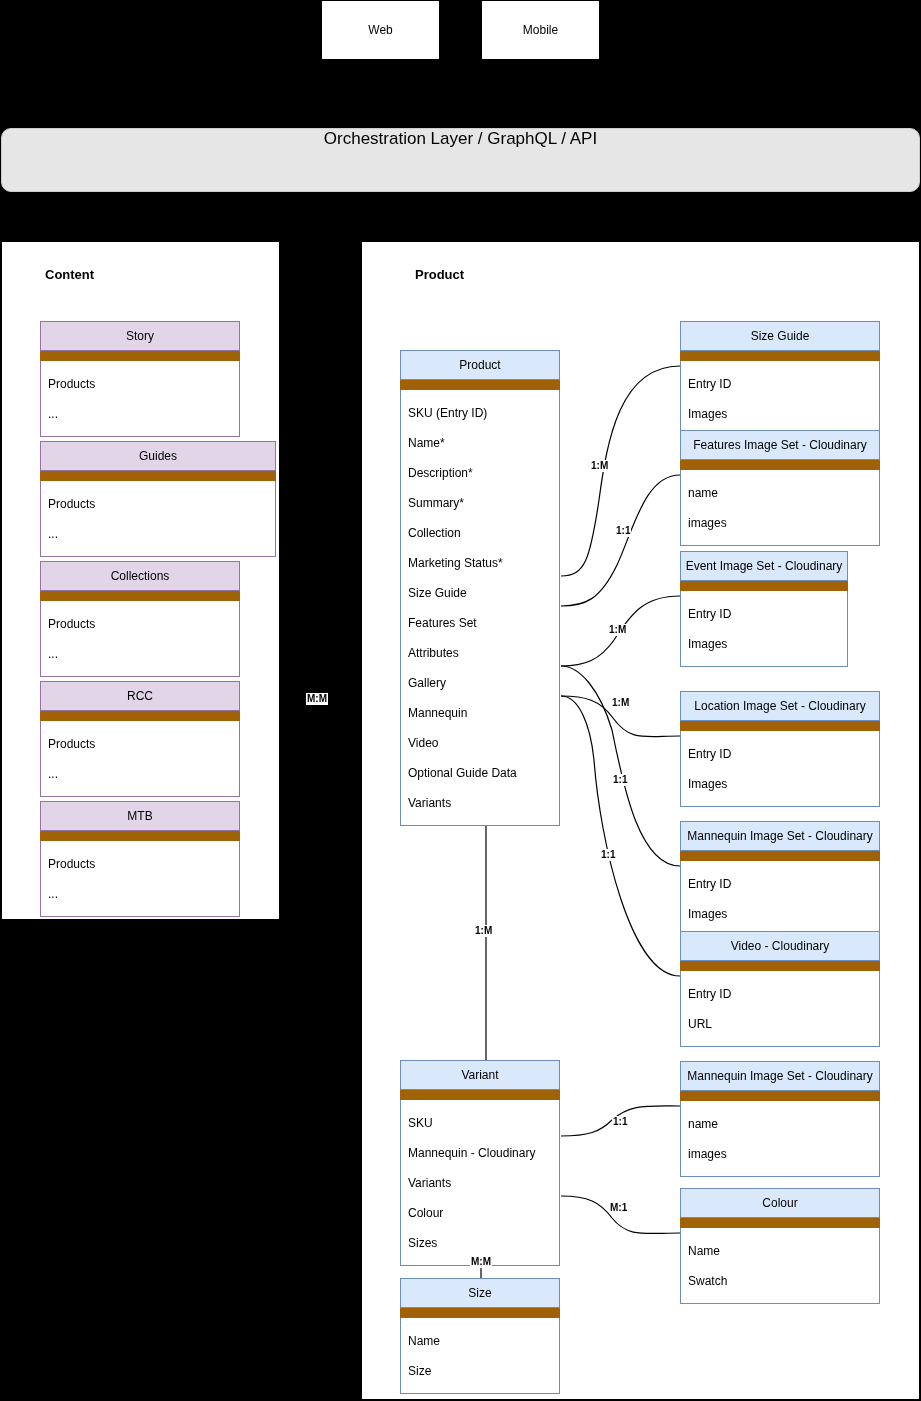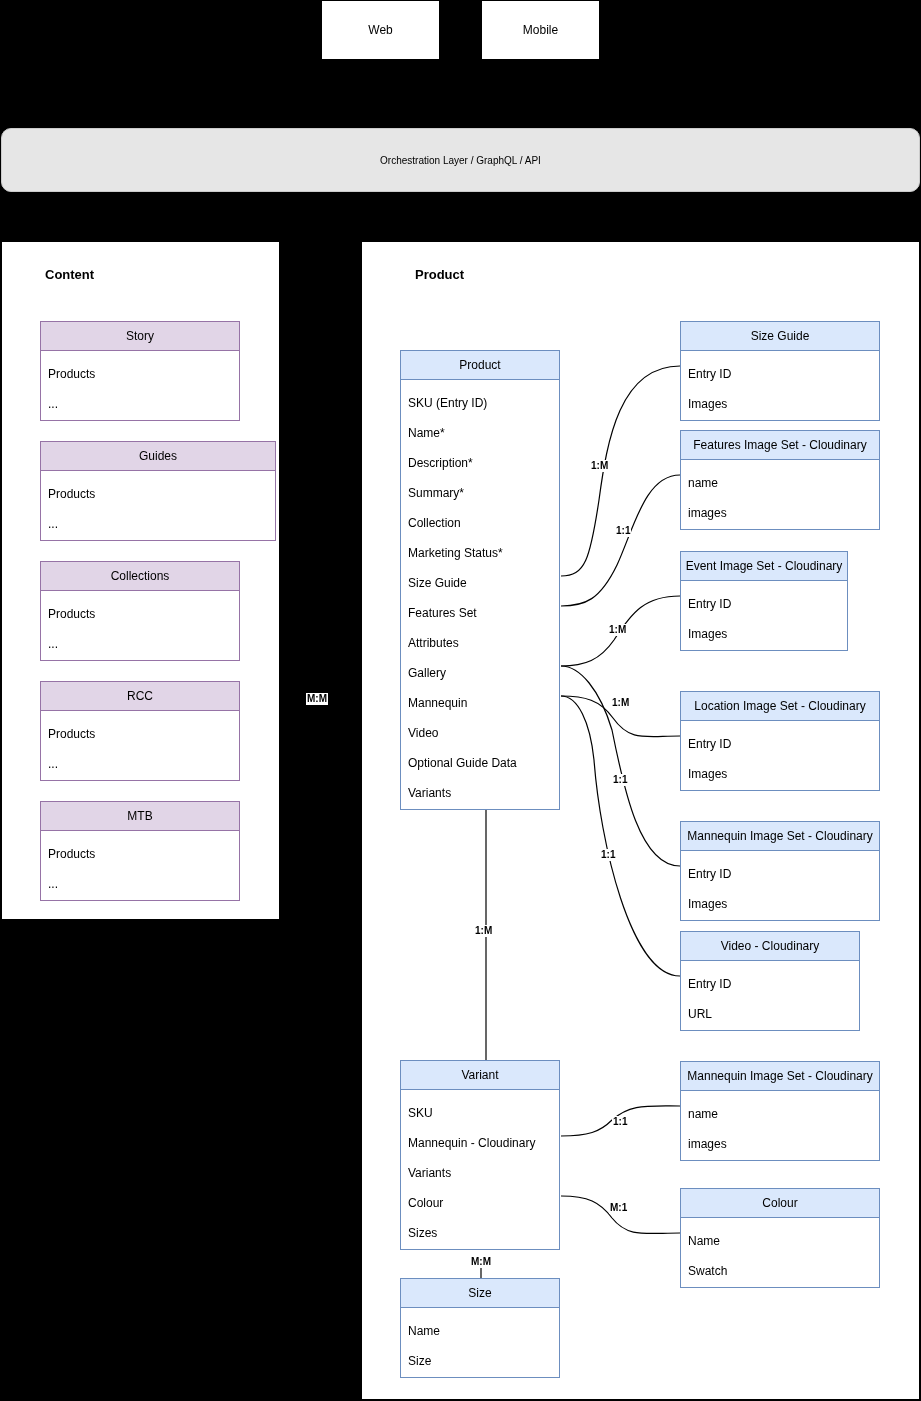--- a/index.html
+++ b/index.html
@@ -11,33 +11,33 @@
   
   .node{position:absolute;box-sizing:border-box;}
 
   
   .plainbox{background:#ffffff;border:1px solid #000000;
             display:flex;align-items:center;justify-content:center;
             font-size:12px;color:#000;}
 
   
   .orchestration{background:#e6e6e6;border:1px solid #cccccc;border-radius:10px;
-                 display:flex;align-items:center;justify-content:center;
-                 font-size:10px;color:#000;}
+                 display:flex;align-items:flex-start;justify-content:center;
+                 font-size:17px;color:#000;}
 
   
   .panel{background:#ffffff;border:1px solid #000000;}
   .panel-title{position:absolute;font-size:13px;font-weight:bold;color:#000;}
 
   
   .entity{position:absolute;box-sizing:border-box;background:#a16207;}
   .entity .ehead{box-sizing:border-box;height:30px;display:flex;align-items:center;
                  justify-content:center;font-size:12px;color:#000;
                  padding:0 4px;white-space:nowrap;overflow:hidden;}
-  .entity .ebody{box-sizing:border-box;padding:8px 0 1px 0;}
+  .entity .ebody{box-sizing:border-box;padding:8px 0 7px 0;margin-top:10px;}
   .entity .erow{box-sizing:border-box;height:30px;display:flex;align-items:center;
                 padding:0 7px;font-size:12px;color:#000;white-space:nowrap;}
 
   
   .blue .ehead{background:#dae8fc;border:1px solid #6c8ebf;}
   .blue .ebody{background:#ffffff;border:1px solid #6c8ebf;border-top:none;}
 
   
   .purple .ehead{background:#e1d5e7;border:1px solid #9673a6;}
   .purple .ebody{background:#ffffff;border:1px solid #9673a6;border-top:none;}
@@ -192,21 +192,21 @@
   </div>
 
   <div class="entity blue" style="left:680px;top:821px;width:200px;">
     <div class="ehead">Mannequin Image Set - Cloudinary</div>
     <div class="ebody">
       <div class="erow">Entry ID</div>
       <div class="erow">Images</div>
     </div>
   </div>
 
-  <div class="entity blue" style="left:680px;top:931px;width:180px;">
+  <div class="entity blue" style="left:680px;top:931px;width:200px;">
     <div class="ehead">Video - Cloudinary</div>
     <div class="ebody">
       <div class="erow">Entry ID</div>
       <div class="erow">URL</div>
     </div>
   </div>
 
   <div class="entity blue" style="left:400px;top:1060px;width:160px;">
     <div class="ehead">Variant</div>
     <div class="ebody">

